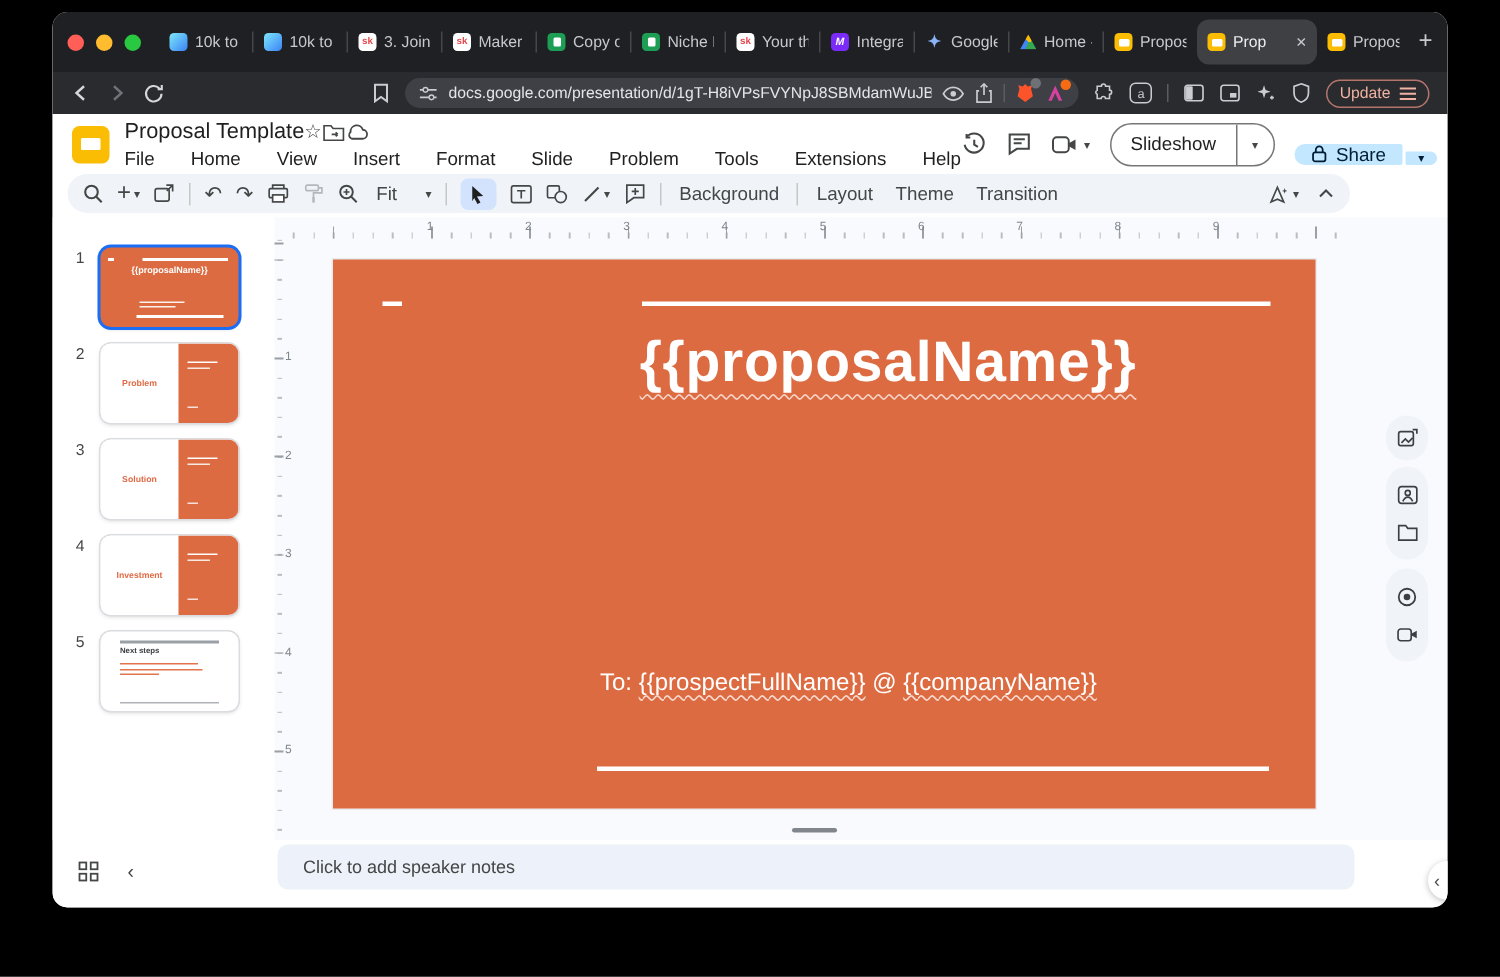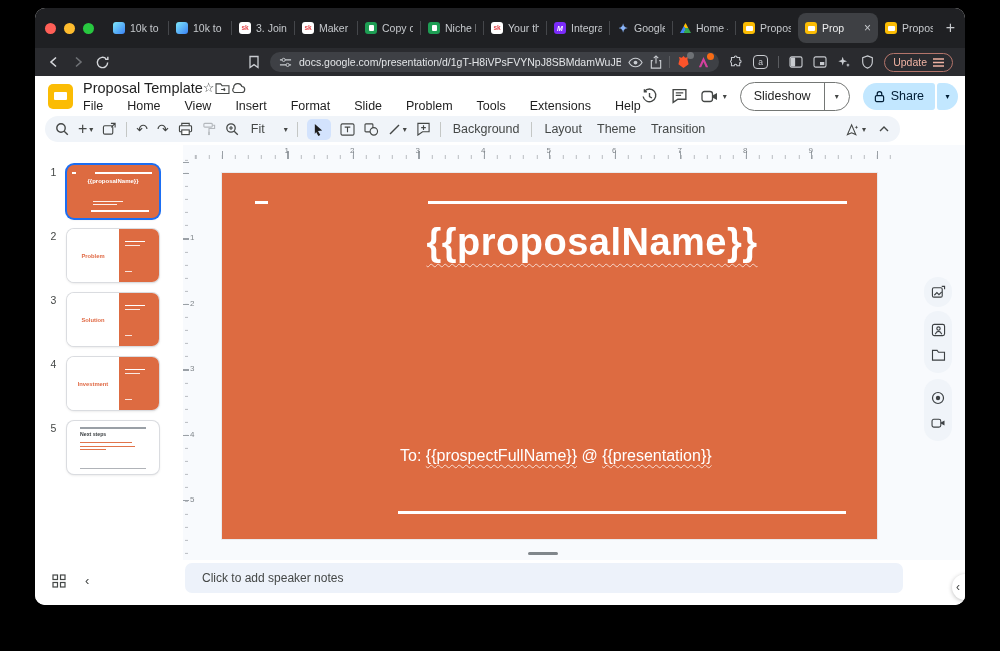--- a/index.html
+++ b/index.html
@@ -58,21 +58,21 @@
   .doc-title{font-size:14.5px;color:#1F1F1F;}
   .t-ic{color:#444746;font-size:13px;display:flex;align-items:center;}
   .menu-row{display:flex;gap:24px;height:17px;align-items:center;}
   .menu-item{font-size:12.5px;color:#1F1F1F;}
   .dh-right{margin-left:auto;display:flex;align-items:center;gap:13px;}
   .hd-ic{display:flex;align-items:center;}
   .caret{font-size:8px;color:#444746;}
   .slideshow-btn{display:flex;height:27px;border:1px solid #747775;border-radius:15px;overflow:hidden;align-items:stretch;}
   .ss-main{padding:0 13px;display:flex;align-items:center;font-size:12.5px;color:#1F1F1F;}
   .ss-dd{width:24px;border-left:1px solid #747775;display:flex;align-items:center;justify-content:center;}
-  .share-btn{display:flex;height:27px;gap:2px;}
+  .share-btn{display:flex;height:27px;gap:2px;align-items:flex-end;}
   .sh-main{background:#C2E7FF;display:flex;align-items:center;gap:6px;padding:0 11px;font-size:12.5px;color:#001D35;
            border-radius:14px 3px 3px 14px;}
   .sh-dd{background:#C2E7FF;width:21px;display:flex;align-items:center;justify-content:center;border-radius:3px 14px 14px 3px;}
   .avatar{width:26px;height:26px;border-radius:50%;background:#6B3FC6;color:#fff;display:flex;align-items:center;
           justify-content:center;font-size:13px;position:relative;flex:0 0 auto;}
   .avatar-badge{position:absolute;right:-4px;bottom:-4px;width:13px;height:13px;border-radius:50%;background:#F9AB00;
                 border:2px solid #fff;color:#fff;font-size:8px;font-weight:700;display:flex;align-items:center;justify-content:center;box-sizing:border-box;}
 
   
   .toolbar-row{height:26px;background:#fff;display:flex;padding:0 65px 3px 10px;flex:0 0 auto;}
@@ -607,21 +607,21 @@
           <span style="top: 219px;">3</span>
           <span style="top: 284.5px;">4</span>
           <span style="top: 350px;">5</span>
         </div>
 
       <div class="slide">
         <div class="sl-dash"></div>
         <div class="sl-topline"></div>
         <div class="sl-title"><span class="wavy-big">{{proposalName}}</span></div>
         <div class="sl-fromto">
-          <div><span>To: </span><span class="wavy">{{prospectFullName}}</span><span> @ </span><span class="wavy">{{presentation}}</span></div>
+          <div><span>To: </span><span class="wavy">{{prospectFullName}}</span><span> @ </span><span class="wavy">{{companyName}}</span></div>
         </div>
         <div class="sl-botline"></div>
       </div>
       <div class="scroll-dash"></div>
 
       <div class="float-pill fp1">
         <span>
           <svg width="15" height="14" viewBox="0 0 16 15">
               <rect x="1.5" y="3" width="10.5" height="10" rx="1.5" fill="none" stroke="#3C4043" stroke-width="1.2"></rect>
               <path d="M3.5 11l2.8-2.8 2.2 2.2 3-3" fill="none" stroke="#3C4043" stroke-width="1.2"></path>

